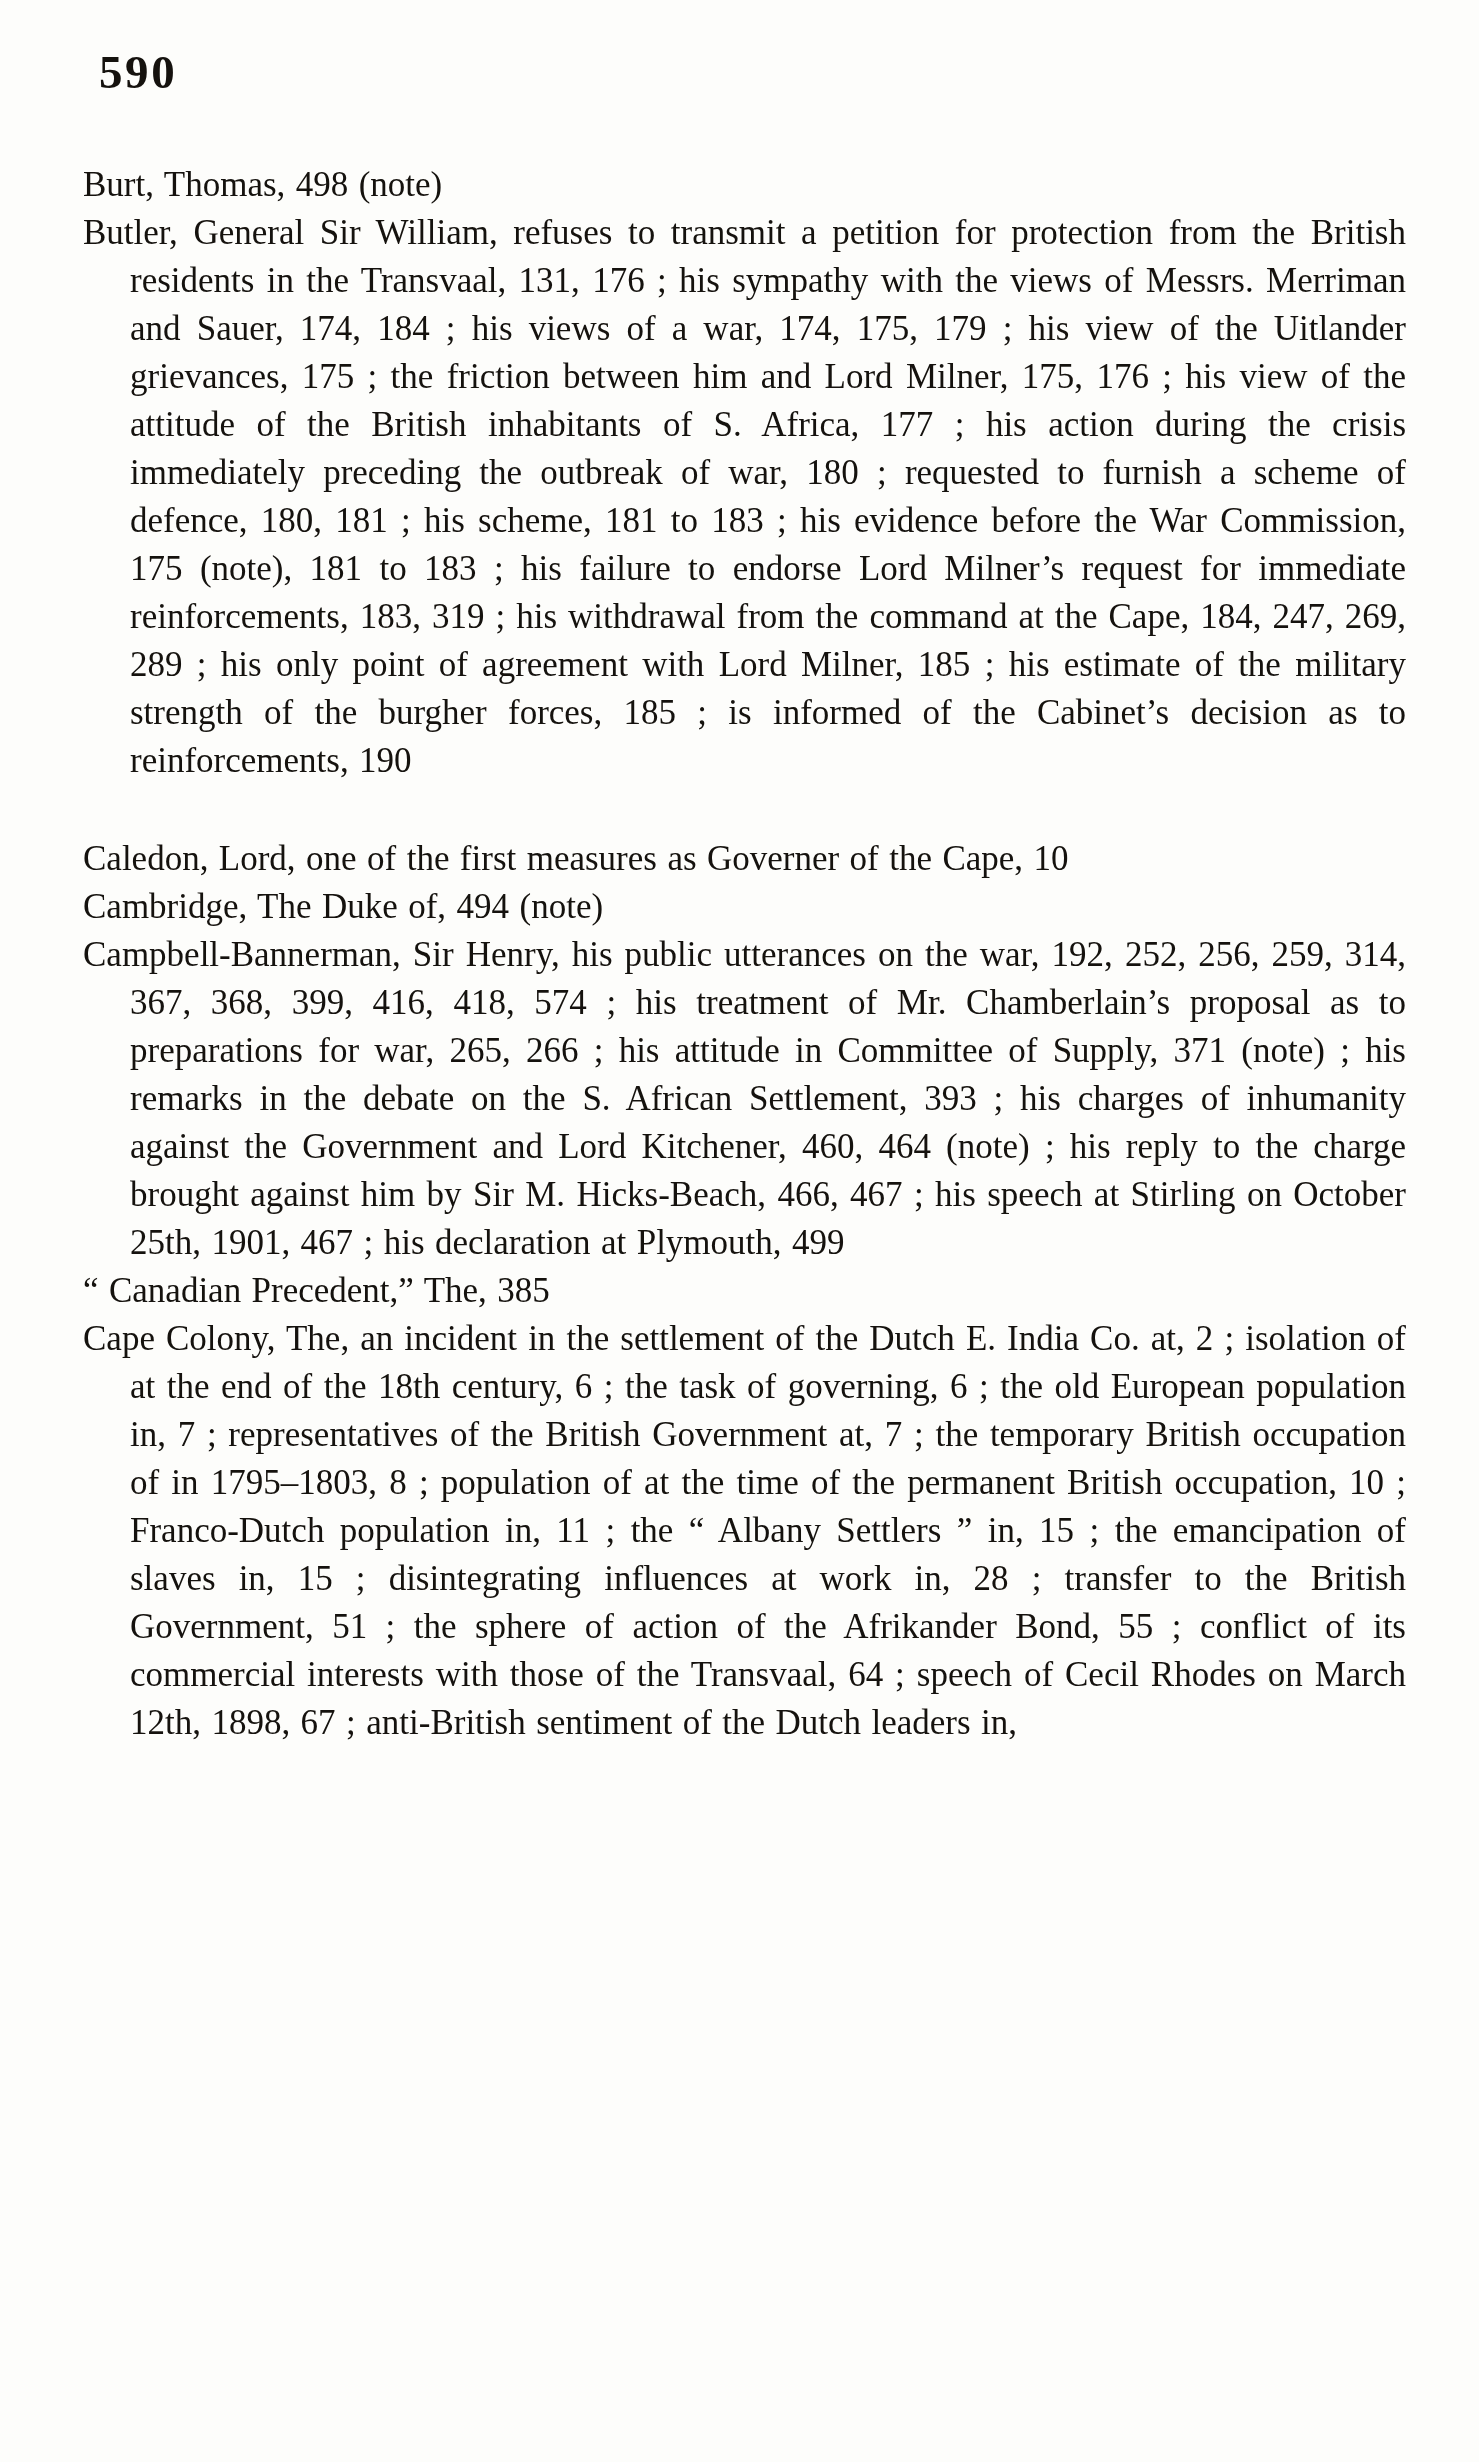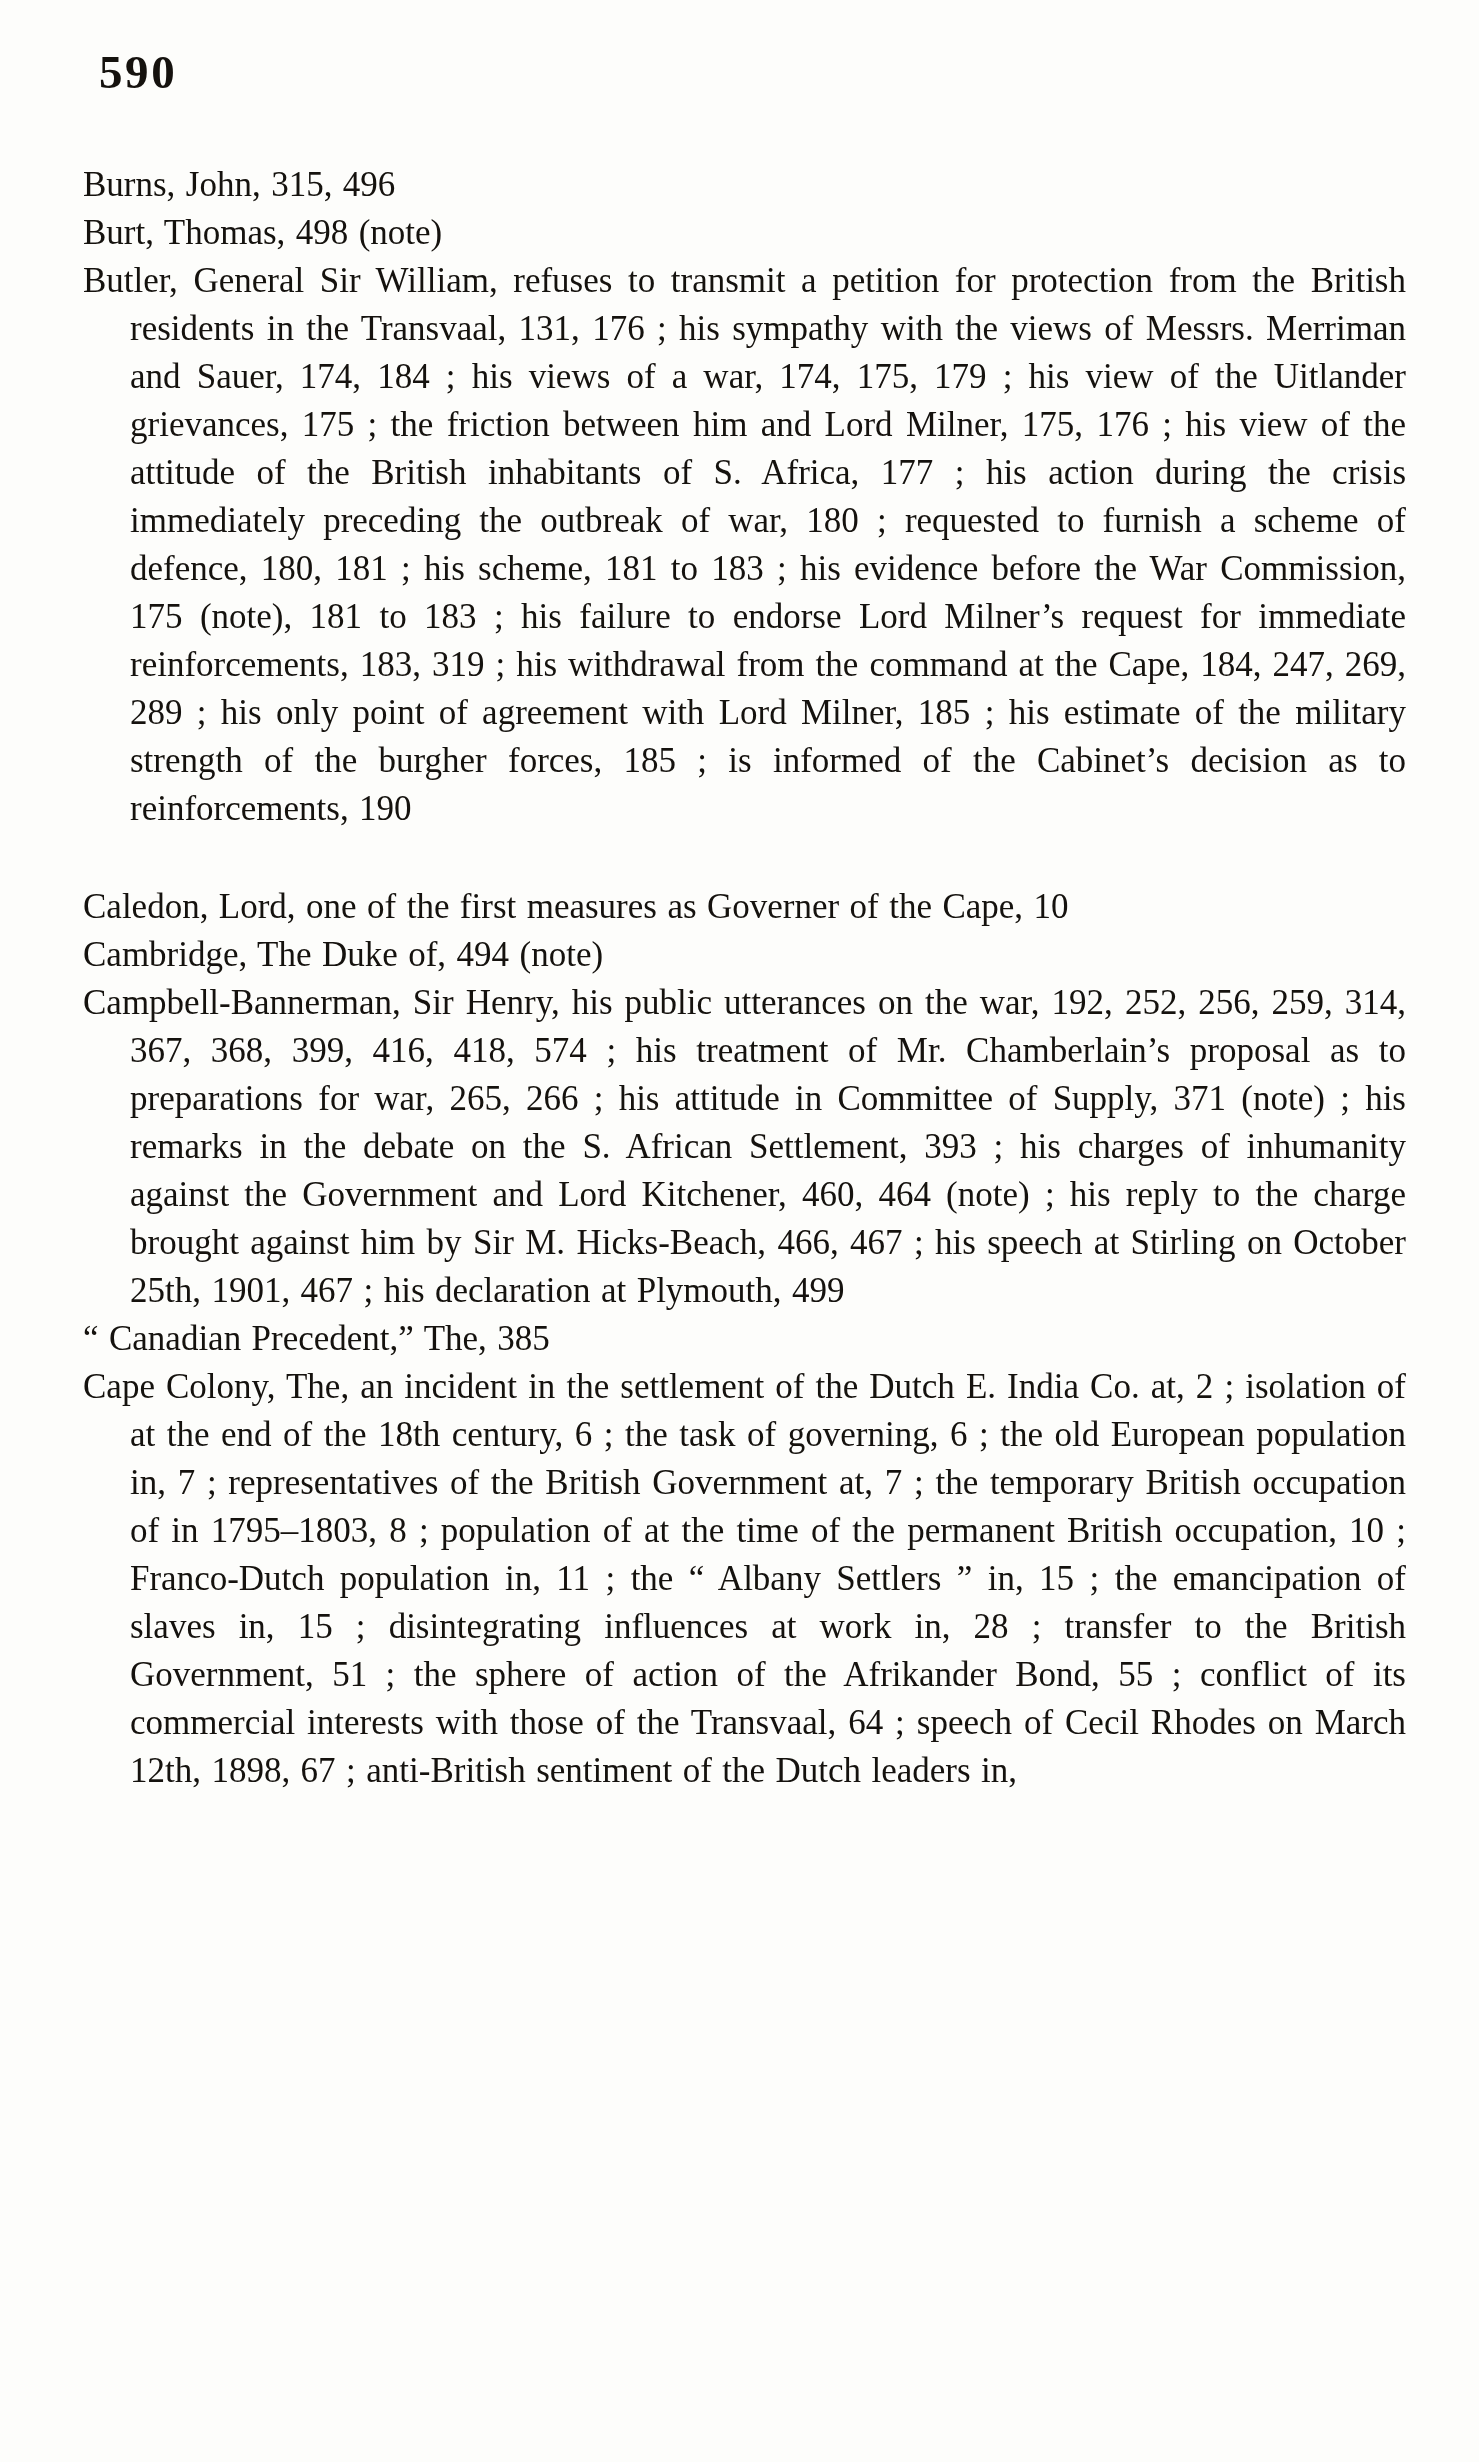--- a/index.html
+++ b/index.html
@@ -54,21 +54,20 @@
 </head>
 <body>
 
 <div class="page">
 
   <div class="page-header">
     <span class="page-number">590</span>
   </div>
 
   <div class="entries group-b">
-    <p class="entry">Burns, John, 315, 496</p>
     <p class="entry">Burt, Thomas, 498 (note)</p>
     <p class="entry">Butler, General Sir William, refuses to transmit a petition for protection from the British residents in the Transvaal, 131, 176 ; his sympathy with the views of Messrs. Merriman and Sauer, 174, 184 ; his views of a war, 174, 175, 179 ; his view of the Uitlander grievances, 175 ; the friction between him and Lord Milner, 175, 176 ; his view of the attitude of the British inhabitants of S. Africa, 177 ; his action during the crisis immediately preceding the outbreak of war, 180 ; requested to furnish a scheme of defence, 180, 181 ; his scheme, 181 to 183 ; his evidence before the War Commission, 175 (note), 181 to 183 ; his failure to endorse Lord Milner’s request for immediate reinforcements, 183, 319 ; his withdrawal from the command at the Cape, 184, 247, 269, 289 ; his only point of agreement with Lord Milner, 185 ; his estimate of the military strength of the burgher forces, 185 ; is informed of the Cabinet’s decision as to reinforcements, 190</p>
   </div>
 
   <div class="entries group-c">
     <p class="entry">Caledon, Lord, one of the first measures as Governer of the Cape, 10</p>
     <p class="entry">Cambridge, The Duke of, 494 (note)</p>
     <p class="entry">Campbell-Bannerman, Sir Henry, his public utterances on the war, 192, 252, 256, 259, 314, 367, 368, 399, 416, 418, 574 ; his treatment of Mr. Chamberlain’s proposal as to preparations for war, 265, 266 ; his attitude in Committee of Supply, 371 (note) ; his remarks in the debate on the S. African Settlement, 393 ; his charges of inhumanity against the Government and Lord Kitchener, 460, 464 (note) ; his reply to the charge brought against him by Sir M. Hicks-Beach, 466, 467 ; his speech at Stirling on October 25th, 1901, 467 ; his declaration at Plymouth, 499</p>
     <p class="entry">“ Canadian Precedent,” The, 385</p>
     <p class="entry">Cape Colony, The, an incident in the settlement of the Dutch E. India Co. at, 2 ; isolation of at the end of the 18th century, 6 ; the task of governing, 6 ; the old European population in, 7 ; representatives of the British Government at, 7 ; the temporary British occupation of in 1795–1803, 8 ; population of at the time of the permanent British occupation, 10 ; Franco-Dutch population in, 11 ; the “ Albany Settlers ” in, 15 ; the emancipation of slaves in, 15 ; disintegrating influences at work in, 28 ; transfer to the British Government, 51 ; the sphere of action of the Afrikander Bond, 55 ; conflict of its commercial interests with those of the Transvaal, 64 ; speech of Cecil Rhodes on March 12th, 1898, 67 ; anti-British sentiment of the Dutch leaders in,</p>

